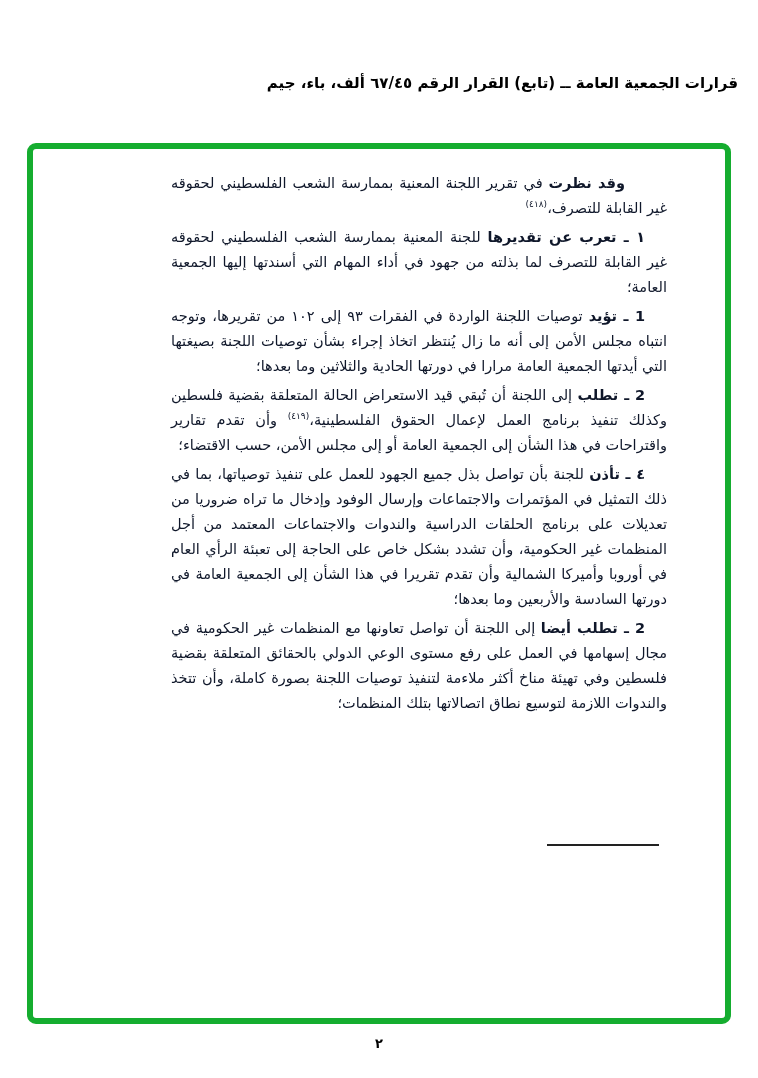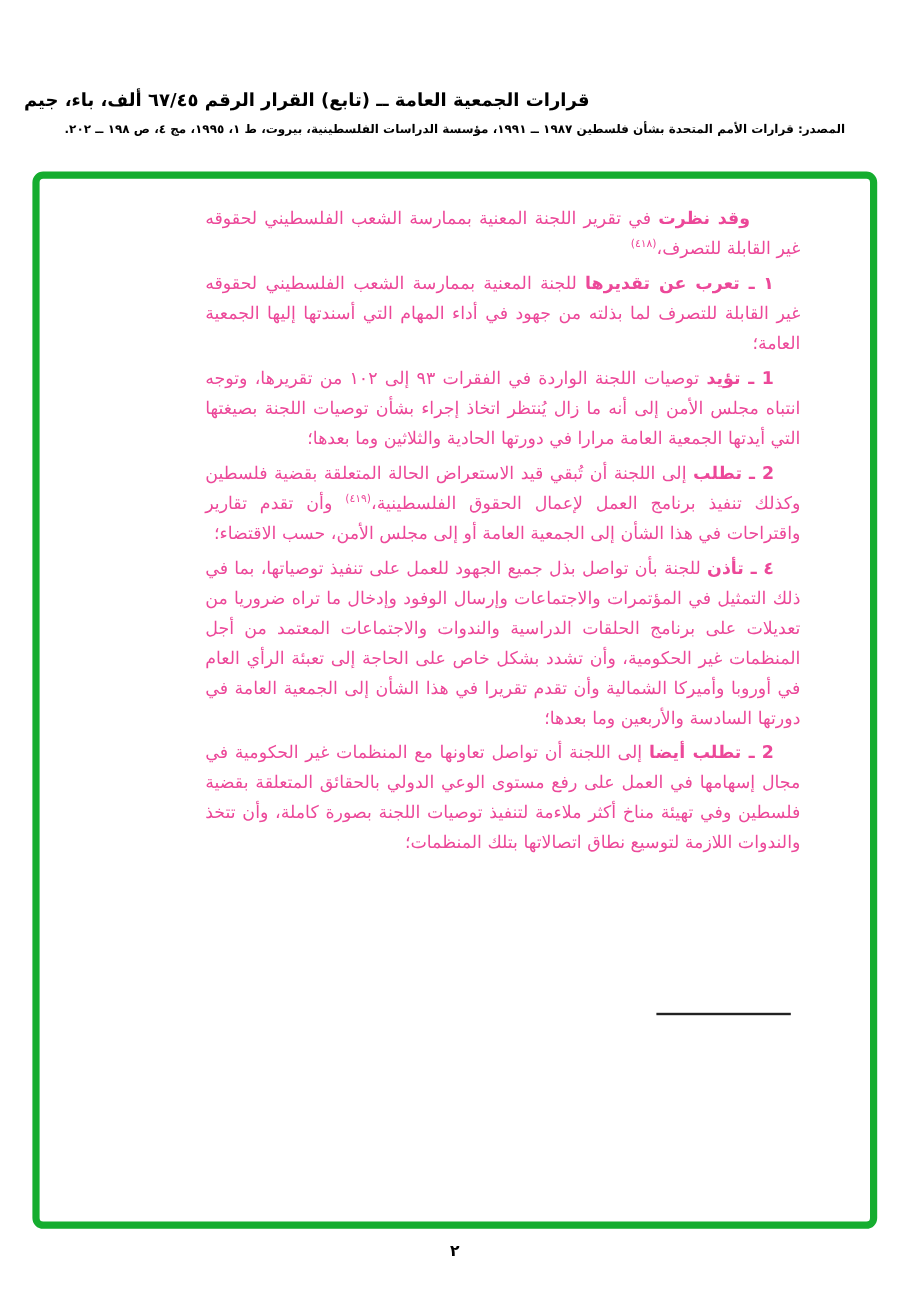--- a/index.html
+++ b/index.html
@@ -6,42 +6,42 @@
   .page{
     position:relative;
     width:758px;height:1078px;
     background:#ffffff;
     font-family:"DejaVu Sans", sans-serif;
     color:#111111;
     overflow:hidden;
   }
   .header-title{
     position:absolute;top:74px;left:20px;right:20px;
-    direction:rtl;text-align:left;
+    direction:rtl;text-align:right;
     font-size:15px;font-weight:bold;color:#000;
     letter-spacing:0;
   }
   .source-line{
     position:absolute;top:103px;left:28px;right:28px;
     direction:rtl;text-align:center;
     font-size:10px;font-weight:bold;color:#000;
   }
   .border-box{
     position:absolute;left:27px;top:143px;
     width:704px;height:881px;
     box-sizing:border-box;
     border:6px solid #15ad2f;
     border-radius:9px;
     background:transparent;
   }
   .body-text{
     position:absolute;top:171px;right:91px;width:496px;
     direction:rtl;
     text-align:justify;
-    font-size:14.5px;line-height:25px;color:#ec4899;
+    font-size:14.5px;line-height:25px;color:#0f172a;
   }
   .body-text p{margin:0 0 4px 0;text-indent:22px;}
   .body-text p.preamble{text-indent:42px;}
   .verb{font-weight:bold;}
   .num{font-weight:bold;}
   .fnref{font-size:9px;vertical-align:super;line-height:0;}
   .footnotes{
     position:absolute;top:844px;right:93px;width:390px;
     direction:rtl;
     font-size:10.5px;line-height:17px;color:#111;
@@ -62,21 +62,20 @@
     font-size:13px;font-weight:bold;color:#000;
   }
 </style>
 </head>
 <body>
 
 <div class="page">
 
   <div class="header-title">قرارات الجمعية العامة ــ (تابع) القرار الرقم ٦٧/٤٥ ألف، باء، جيم</div>
 
-  <div class="source-line">المصدر: قرارات الأمم المتحدة بشأن فلسطين ١٩٨٧ ــ ١٩٩١، مؤسسة الدراسات الفلسطينية، بيروت، ط ١، ١٩٩٥، مج ٤، ص ١٩٨ ــ ٢٠٢.</div>
 
   <div class="border-box" style="border-color: rgb(21, 173, 47);"></div>
 
   <div class="body-text">
 
     <p class="preamble"><span class="verb">وقد نظرت</span><span> في تقرير اللجنة المعنية بممارسة الشعب الفلسطيني لحقوقه غير القابلة للتصرف،</span><span class="fnref">(٤١٨)</span></p>
 
     <p><span class="num">١ ـ </span><span class="verb">تعرب عن تقديرها</span><span> للجنة المعنية بممارسة الشعب الفلسطيني لحقوقه غير القابلة للتصرف لما بذلته من جهود في أداء المهام التي أسندتها إليها الجمعية العامة؛</span></p>
 
     <p><span class="num">1 ـ </span><span class="verb">تؤيد</span><span> توصيات اللجنة الواردة في الفقرات ٩٣ إلى ١٠٢ من تقريرها، وتوجه انتباه مجلس الأمن إلى أنه ما زال يُنتظر اتخاذ إجراء بشأن توصيات اللجنة بصيغتها التي أيدتها الجمعية العامة مرارا في دورتها الحادية والثلاثين وما بعدها؛</span></p>

